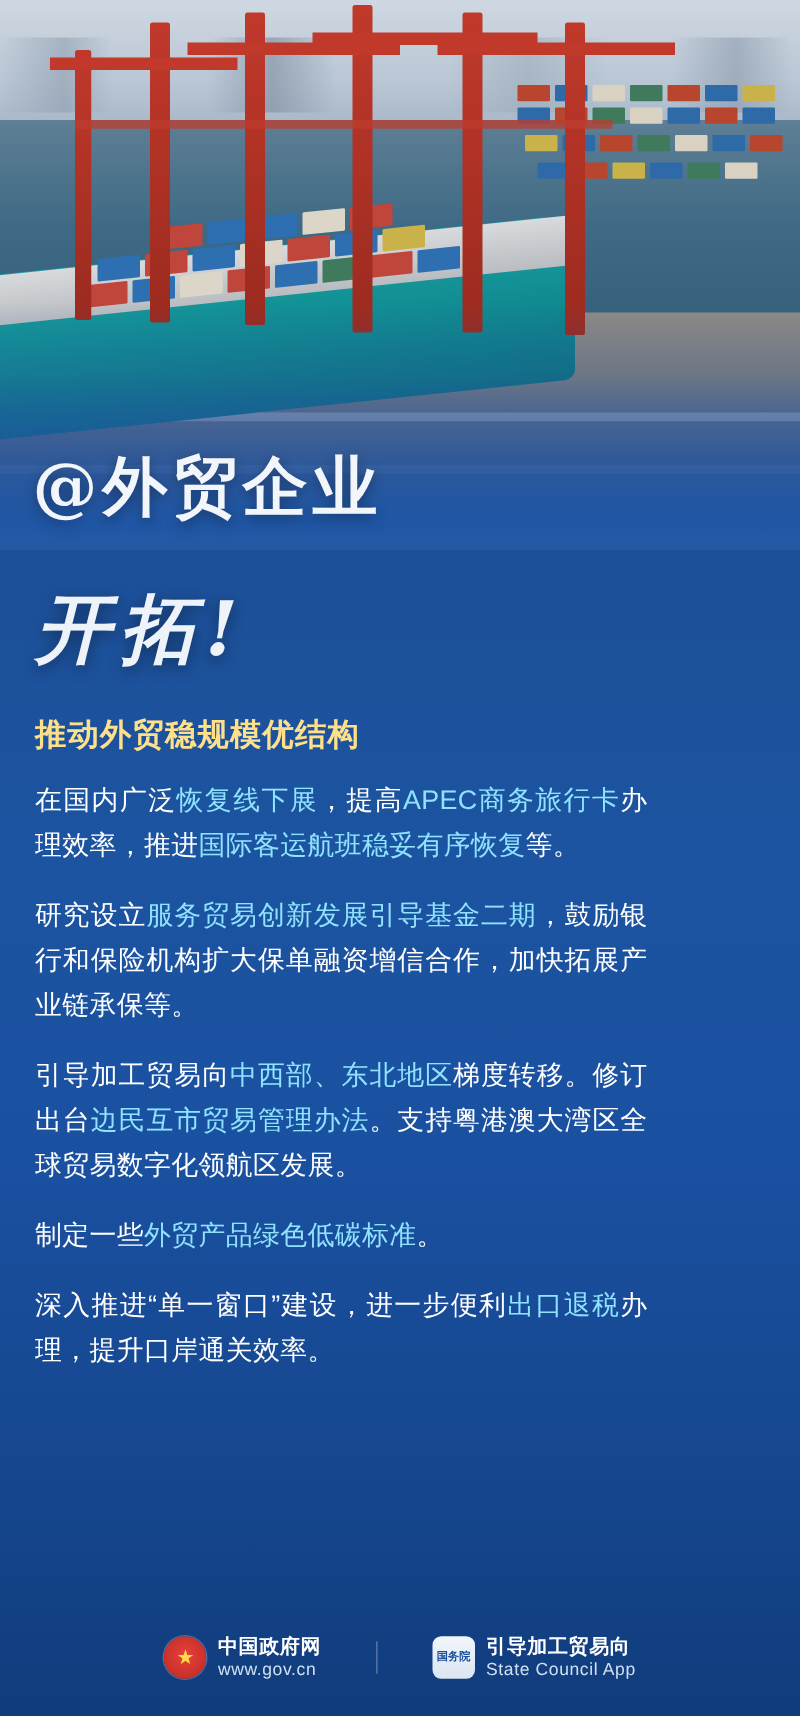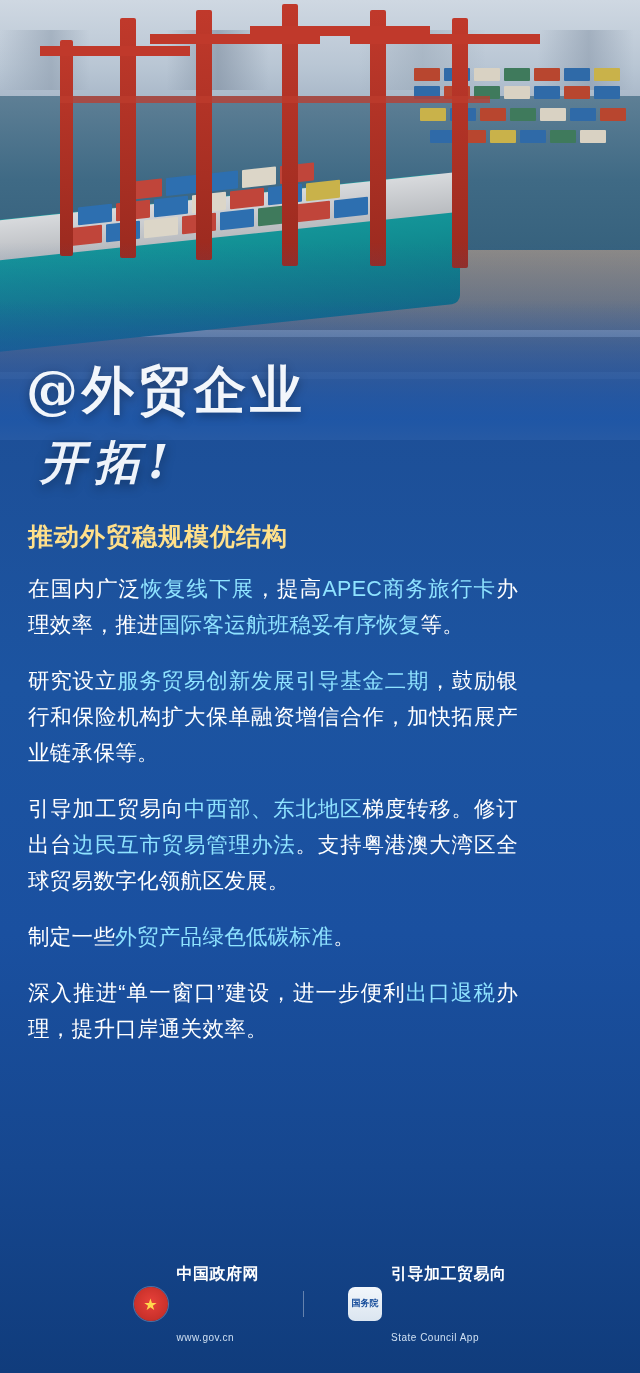--- a/index.html
+++ b/index.html
@@ -118,24 +118,24 @@
     padding-left: 26px;
     font-family: "DejaVu Serif", serif;
     font-size: 52px;
     font-weight: 700;
     color: #f2f6fb;
     letter-spacing: 4px;
     line-height: 1.15;
     text-shadow: 0 3px 10px rgba(0,0,0,.35);
   }
   .kaituo {
-    padding-left: 40px;
-    margin-top: 12px;
+    padding-left: 28px;
+    margin-top: 44px;
     font-family: "DejaVu Serif", serif;
-    font-size: 46px;
+    font-size: 60px;
     font-weight: 700;
     color: #eef3fa;
     letter-spacing: 8px;
     font-style: italic;
     text-shadow: 0 3px 12px rgba(0,0,0,.4);
   }
   .subhead {
     padding-left: 28px;
     margin-top: 26px;
     font-size: 25px;
@@ -177,21 +177,21 @@
     box-shadow: 0 0 0 1px rgba(255,255,255,.25);
   }
   .emblem::after {
     content: "★";
     position: absolute; left: 0; top: 0; width: 100%; height: 100%;
     display: flex; align-items: center; justify-content: center;
     color: #ffd84d; font-size: 16px;
   }
   .brand-text { line-height: 1.15; }
   .brand-main { font-size: 16px; color: #ffffff; font-weight: 700; letter-spacing: .5px; }
-  .brand-sub { font-size: 10px; color: #cfe0f2; letter-spacing: .5px; margin-top: 48px; }
+  .brand-sub { font-size: 14px; color: #cfe0f2; letter-spacing: .5px; }
   .divider {
     width: 1px; height: 26px; background: rgba(255,255,255,.35);
   }
   .appicon {
     width: 34px; height: 34px; border-radius: 7px;
     background: linear-gradient(180deg,#f2f6fb,#dbe5f0);
     display: flex; align-items: center; justify-content: center;
     color: #1a4f9c; font-size: 9px; font-weight: 700; line-height: 1.05;
     text-align: center;
   }

